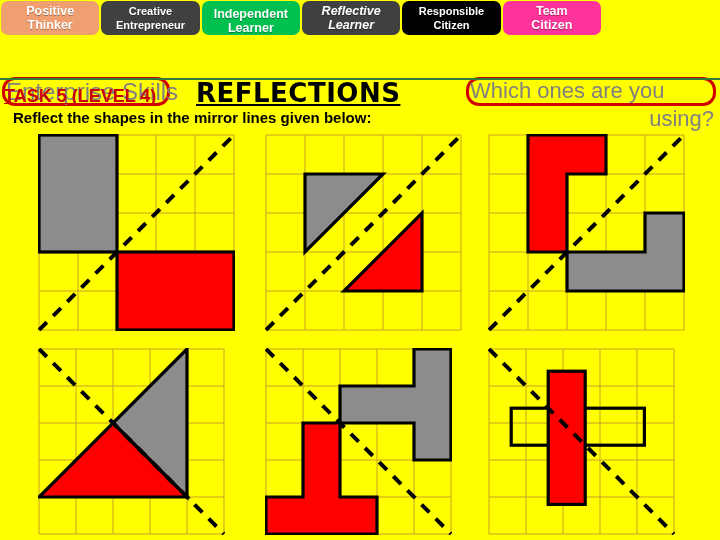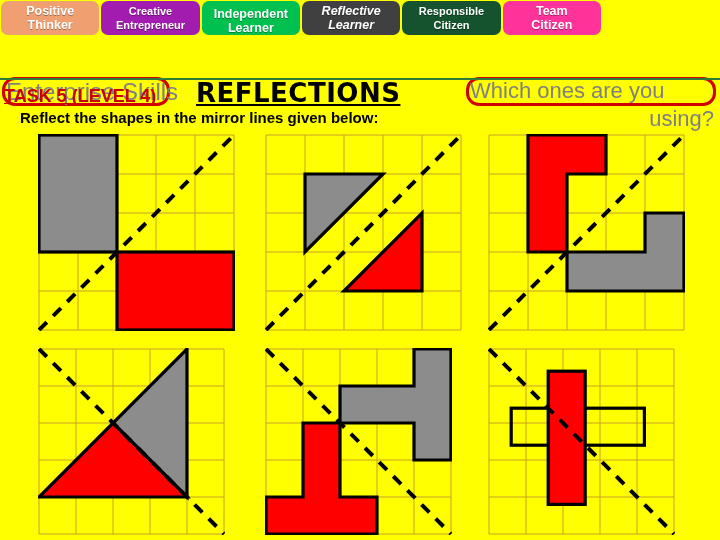--- a/index.html
+++ b/index.html
@@ -79,51 +79,51 @@
   }
 
   
   #task-title{
     position:absolute;left:4px;top:86px;
     font-size:18px;font-weight:bold;color:#CC0000;
     text-decoration:underline;
     white-space:nowrap;
   }
   #task-desc{
-    position:absolute;left:20px;top:109px;
+    position:absolute;left:13px;top:109px;
     font-size:15px;font-weight:bold;color:#000000;
     white-space:nowrap;
   }
 
   
   #panels{position:absolute;left:0;top:0;width:720px;height:540px;}
   .panel{position:absolute;}
   .panel svg{display:block;}
 </style>
 </head>
 <body>
 
 <div id="tabbar">
     <div class="tab" style="background: rgb(240, 160, 112);">
       <span class="l1">Positive</span>
       <span class="l2">Thinker</span>
     </div>
-    <div class="tab small" style="background: #a21caf;">
+    <div class="tab small" style="background: #404040;">
       <span class="l1">Creative</span>
       <span class="l2">Entrepreneur</span>
     </div>
     <div class="tab" style="background: rgb(0, 192, 80); justify-content: flex-end;">
       <span class="l1">Independent</span>
       <span class="l2">Learner</span>
     </div>
     <div class="tab" style="background: #404040; font-style: italic;">
       <span class="l1">Reflective</span>
       <span class="l2">Learner</span>
     </div>
-    <div class="tab small" style="background: #14532d;">
+    <div class="tab small" style="background: #000000;">
       <span class="l1">Responsible</span>
       <span class="l2">Citizen</span>
     </div>
     <div class="tab" style="background: rgb(255, 51, 153);">
       <span class="l1">Team</span>
       <span class="l2">Citizen</span>
     </div>
   </div>
 
 <div id="titleband">

